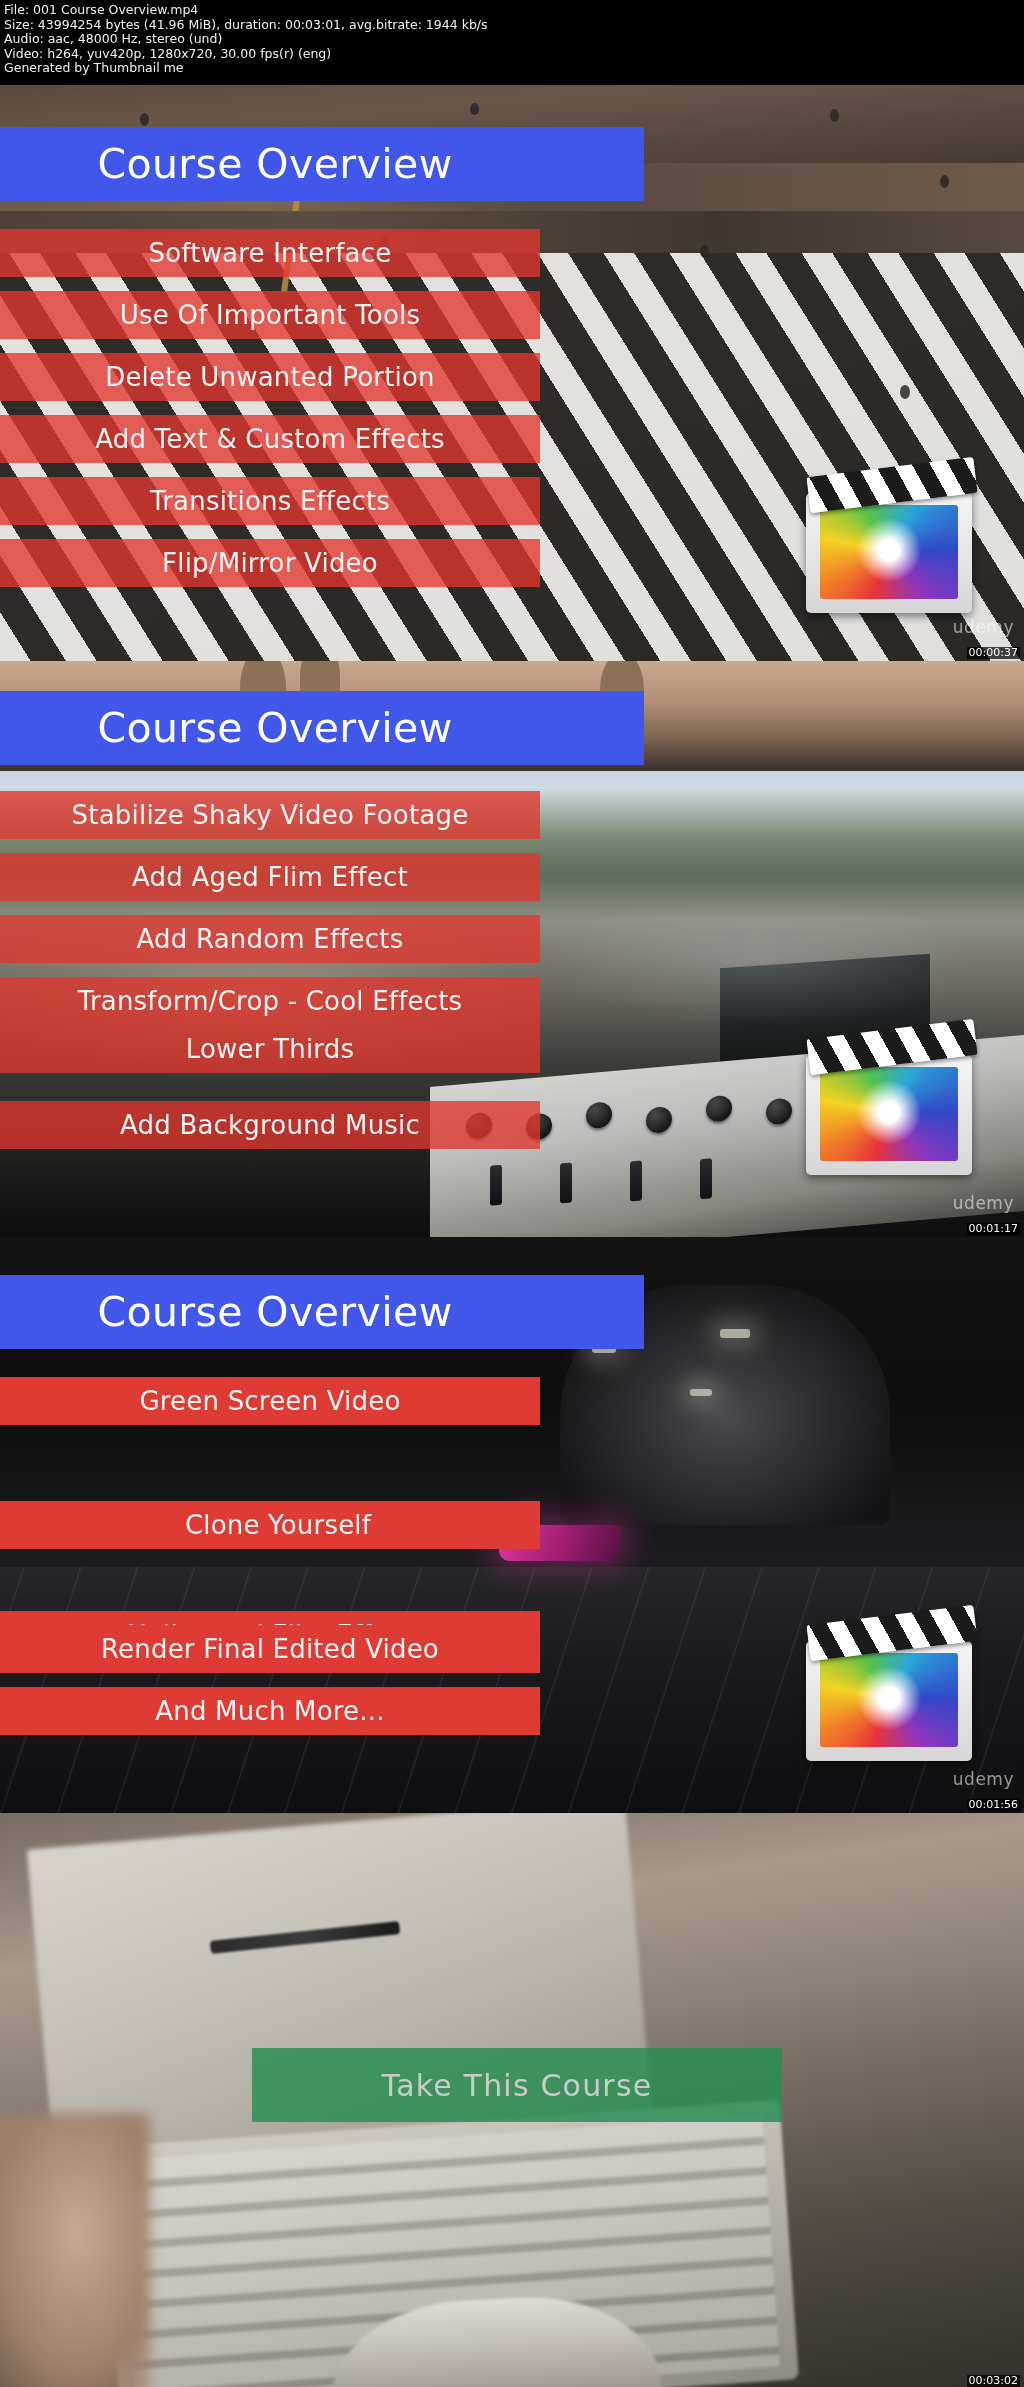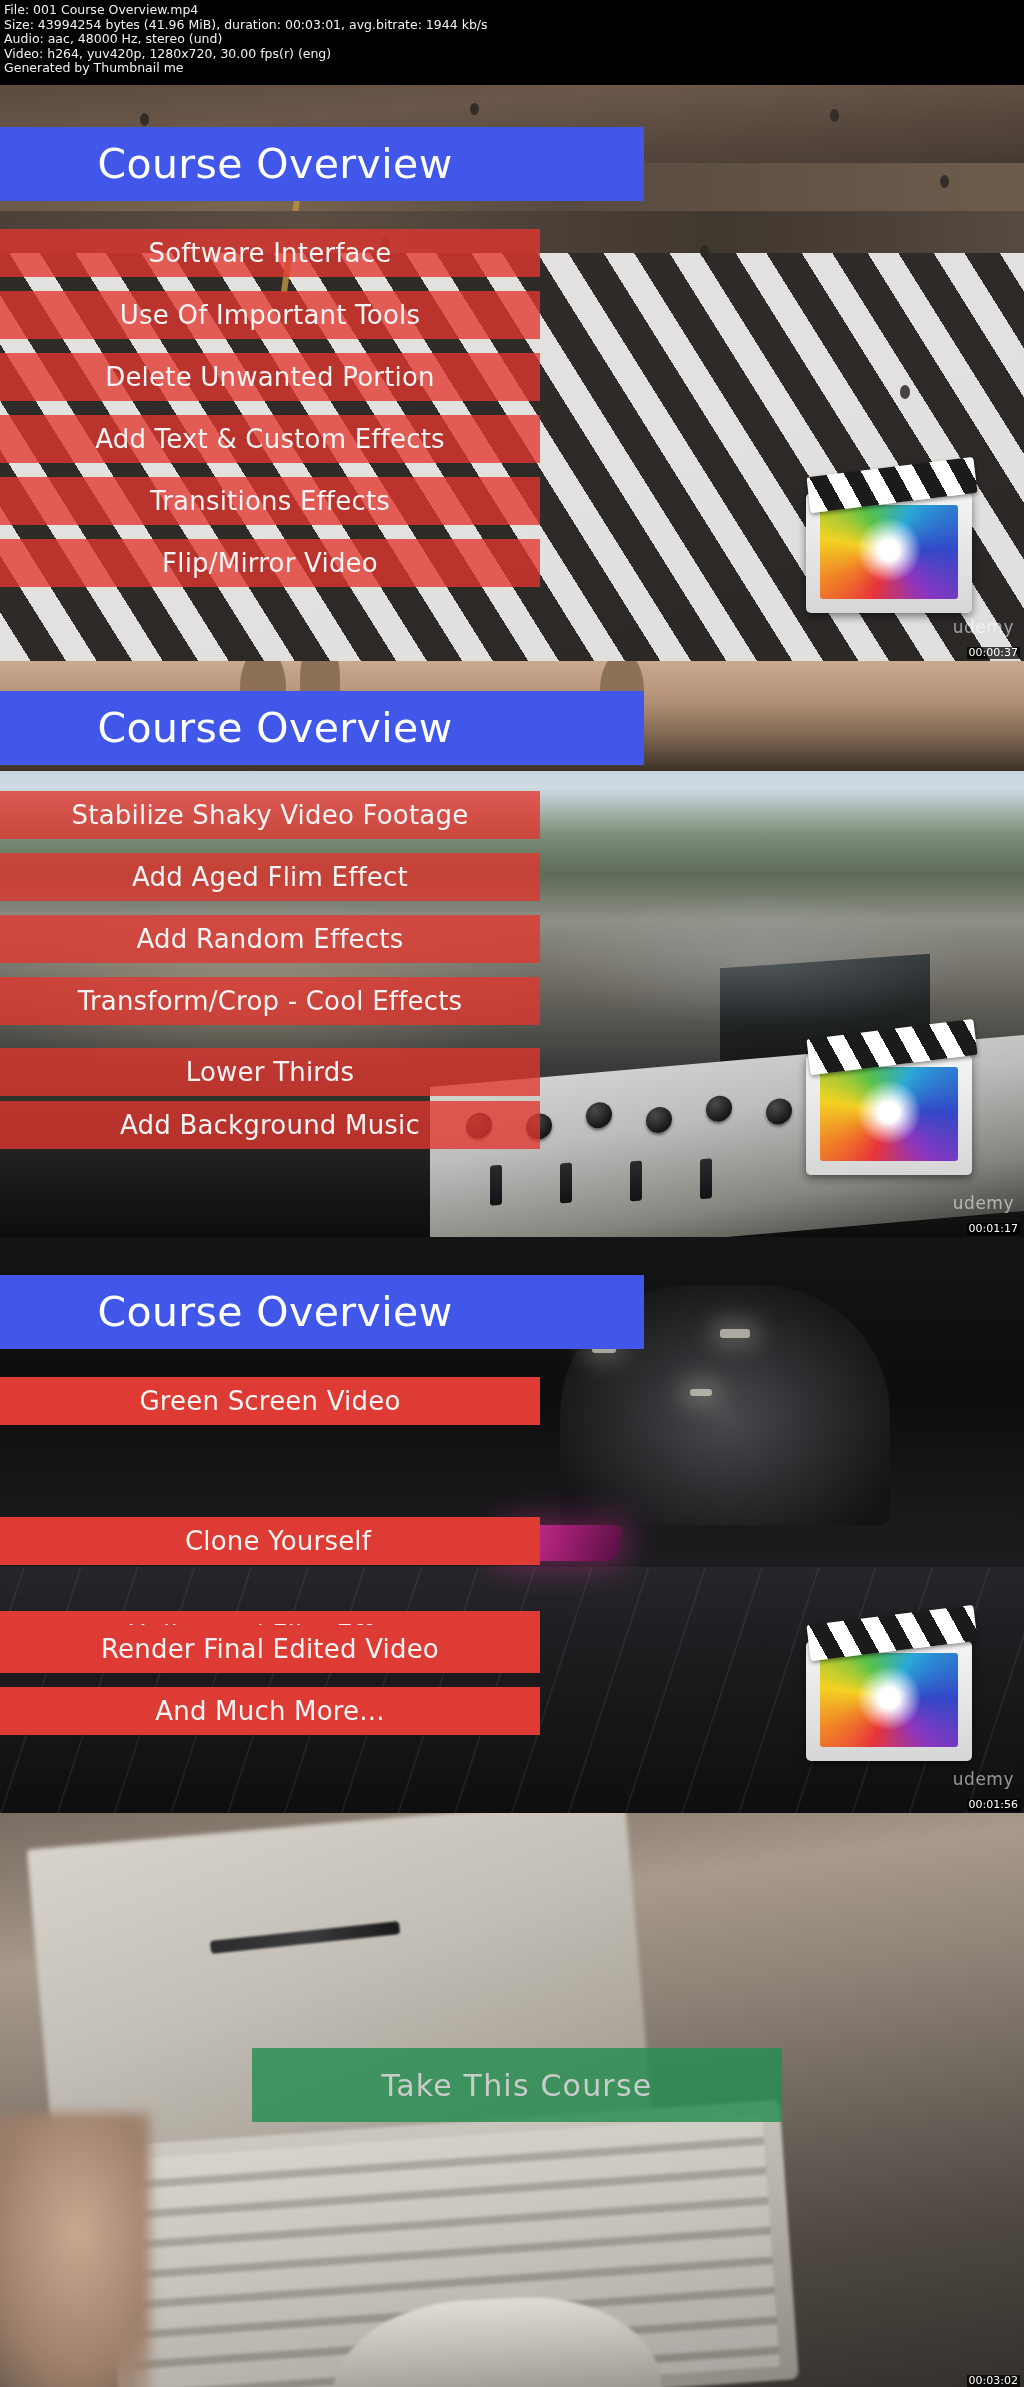--- a/index.html
+++ b/index.html
@@ -410,21 +410,21 @@
     </div>
     <div class="bar translucent" style="top:192px;width:540px;">
       <span class="bar-text">Add Aged Flim Effect</span>
     </div>
     <div class="bar translucent" style="top:254px;width:540px;">
       <span class="bar-text">Add Random Effects</span>
     </div>
     <div class="bar translucent" style="top:316px;width:540px;">
       <span class="bar-text">Transform/Crop - Cool Effects</span>
     </div>
-    <div class="bar translucent" style="top:387px;width:540px;">
+    <div class="bar translucent" style="top:364px;width:540px;">
       <span class="bar-text">Lower Thirds</span>
     </div>
     <div class="bar translucent" style="top:440px;width:540px;">
       <span class="bar-text">Add Background Music</span>
     </div>
 
     <div class="fcpx" style="left:800px;top:368px;">
       <div class="clap-body">
         <div class="clap-screen"></div>
       </div>
@@ -445,21 +445,21 @@
       <div class="racecar"></div>
     </div>
 
     <div class="title-banner" style="top:38px;">
       <span class="title-text">Course Overview</span>
     </div>
 
     <div class="bar opaque" style="top:140px;width:540px;">
       <span class="bar-text">Green Screen Video</span>
     </div>
-    <div class="bar opaque" style="top:280px;width:540px;padding-left:16px;">
+    <div class="bar opaque" style="top:264px;width:540px;padding-left:16px;">
       <span class="bar-text">Clone Yourself</span>
     </div>
     <div class="bar opaque" style="top:326px;width:540px;margin-top:48px;">
       <span class="bar-text">Hollywood Flim Effect</span>
     </div>
     <div class="bar opaque" style="top:388px;width:540px;">
       <span class="bar-text">Render Final Edited Video</span>
     </div>
     <div class="bar opaque" style="top:450px;width:540px;align-items:center;">
       <span class="bar-text">And Much More...</span>

